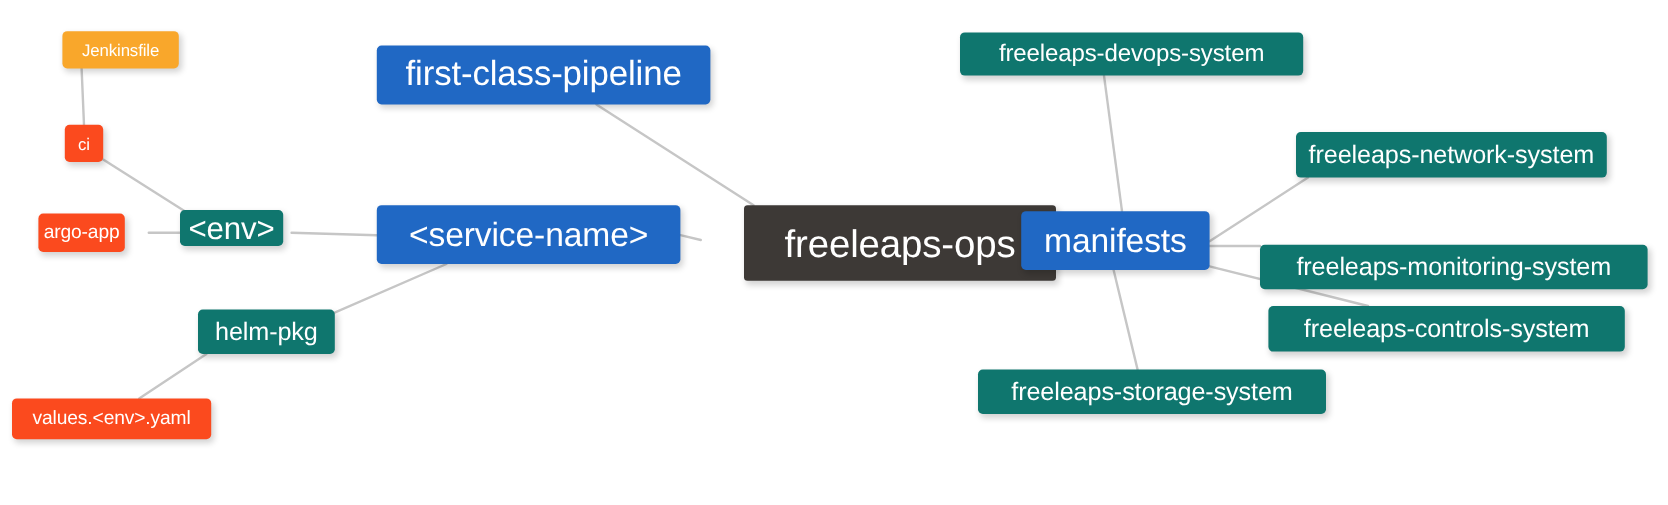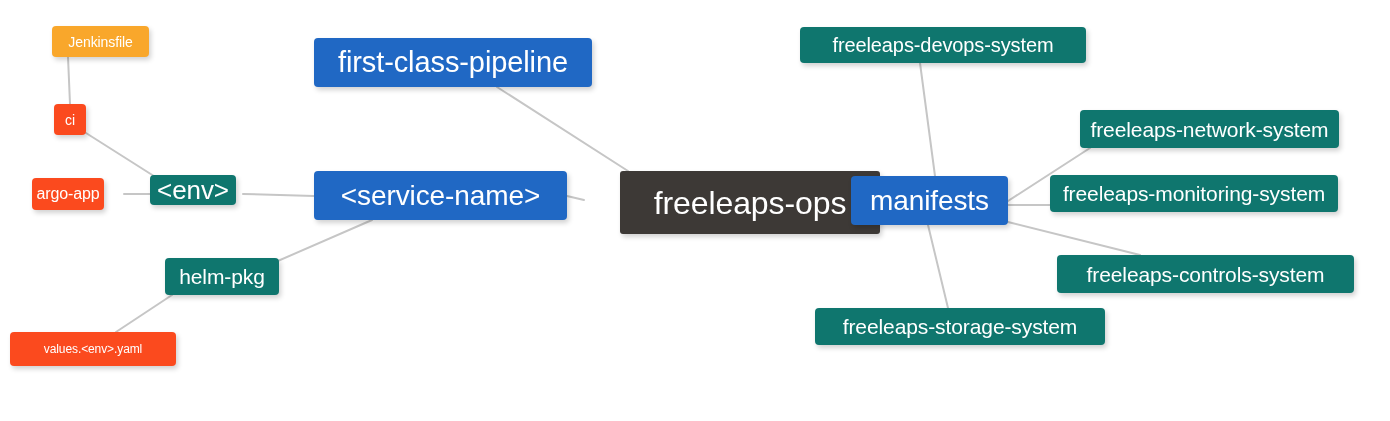--- a/index.html
+++ b/index.html
@@ -61,24 +61,24 @@
       <line x1="1008" y1="205" x2="1050" y2="205" stroke="#c6c6c6" stroke-width="2" stroke-linecap="round"></line>
       <line x1="1008" y1="222" x2="1140" y2="255" stroke="#c6c6c6" stroke-width="2" stroke-linecap="round"></line>
       <line x1="928" y1="225" x2="948" y2="308" stroke="#c6c6c6" stroke-width="2" stroke-linecap="round"></line>
     </svg>
   <div id="node-layer">
       <div class="node n-orange" style="left: 20px; top: 26px; width: 97px; height: 31px; font-size: 14px;">Jenkinsfile</div>
       <div class="node n-red" style="left: 54px; top: 104px; width: 32px; height: 31px; font-size: 14px; text-align: right;">ci</div>
       <div class="node n-red" style="left: 32px; top: 178px; width: 72px; height: 32px; font-size: 16px;">argo-app</div>
       <div class="node n-green" style="left: 150px; top: 175px; width: 86px; height: 30px; font-size: 26px;">&lt;env&gt;</div>
       <div class="node n-green" style="left: 165px; top: 258px; width: 114px; height: 37px; font-size: 21px;">helm-pkg</div>
-      <div class="node n-red" style="left: 10px; top: 332px; width: 166px; height: 34px; font-size: 12px;">values.&lt;env&gt;.yaml</div>
+      <div class="node n-red" style="left: 10px; top: 332px; width: 166px; height: 34px; font-size: 16px;">values.&lt;env&gt;.yaml</div>
       <div class="node n-blue" style="left: 314px; top: 38px; width: 278px; height: 49px; font-size: 29px;">first-class-pipeline</div>
       <div class="node n-blue" style="left: 314px; top: 171px; width: 253px; height: 49px; font-size: 28px; text-align: right;">&lt;service-name&gt;</div>
       <div class="node n-root" style="left: 620px; top: 171px; width: 260px; height: 63px; font-size: 32px;">freeleaps-ops</div>
       <div class="node n-blue" style="left: 851px; top: 176px; width: 157px; height: 49px; font-size: 28px; text-align: center;">manifests</div>
       <div class="node n-green" style="left: 800px; top: 27px; width: 286px; height: 36px; font-size: 20px;">freeleaps-devops-system</div>
       <div class="node n-green" style="left: 1055px; top: 110px; width: 259px; height: 38px; font-size: 21px; margin-left: 25px;">freeleaps-network-system</div>
-      <div class="node n-green" style="left: 1050px; top: 175px; width: 288px; height: 37px; font-size: 21px;">freeleaps-monitoring-system</div>
+      <div class="node n-green" style="left: 1050px; top: 204px; width: 323px; height: 37px; font-size: 21px;">freeleaps-monitoring-system</div>
       <div class="node n-green" style="left: 1057px; top: 255px; width: 297px; height: 38px; font-size: 21px;">freeleaps-controls-system</div>
       <div class="node n-green" style="left: 815px; top: 308px; width: 290px; height: 37px; font-size: 21px;">freeleaps-storage-system</div>
     </div>
 </div>
 
 </body></html>

